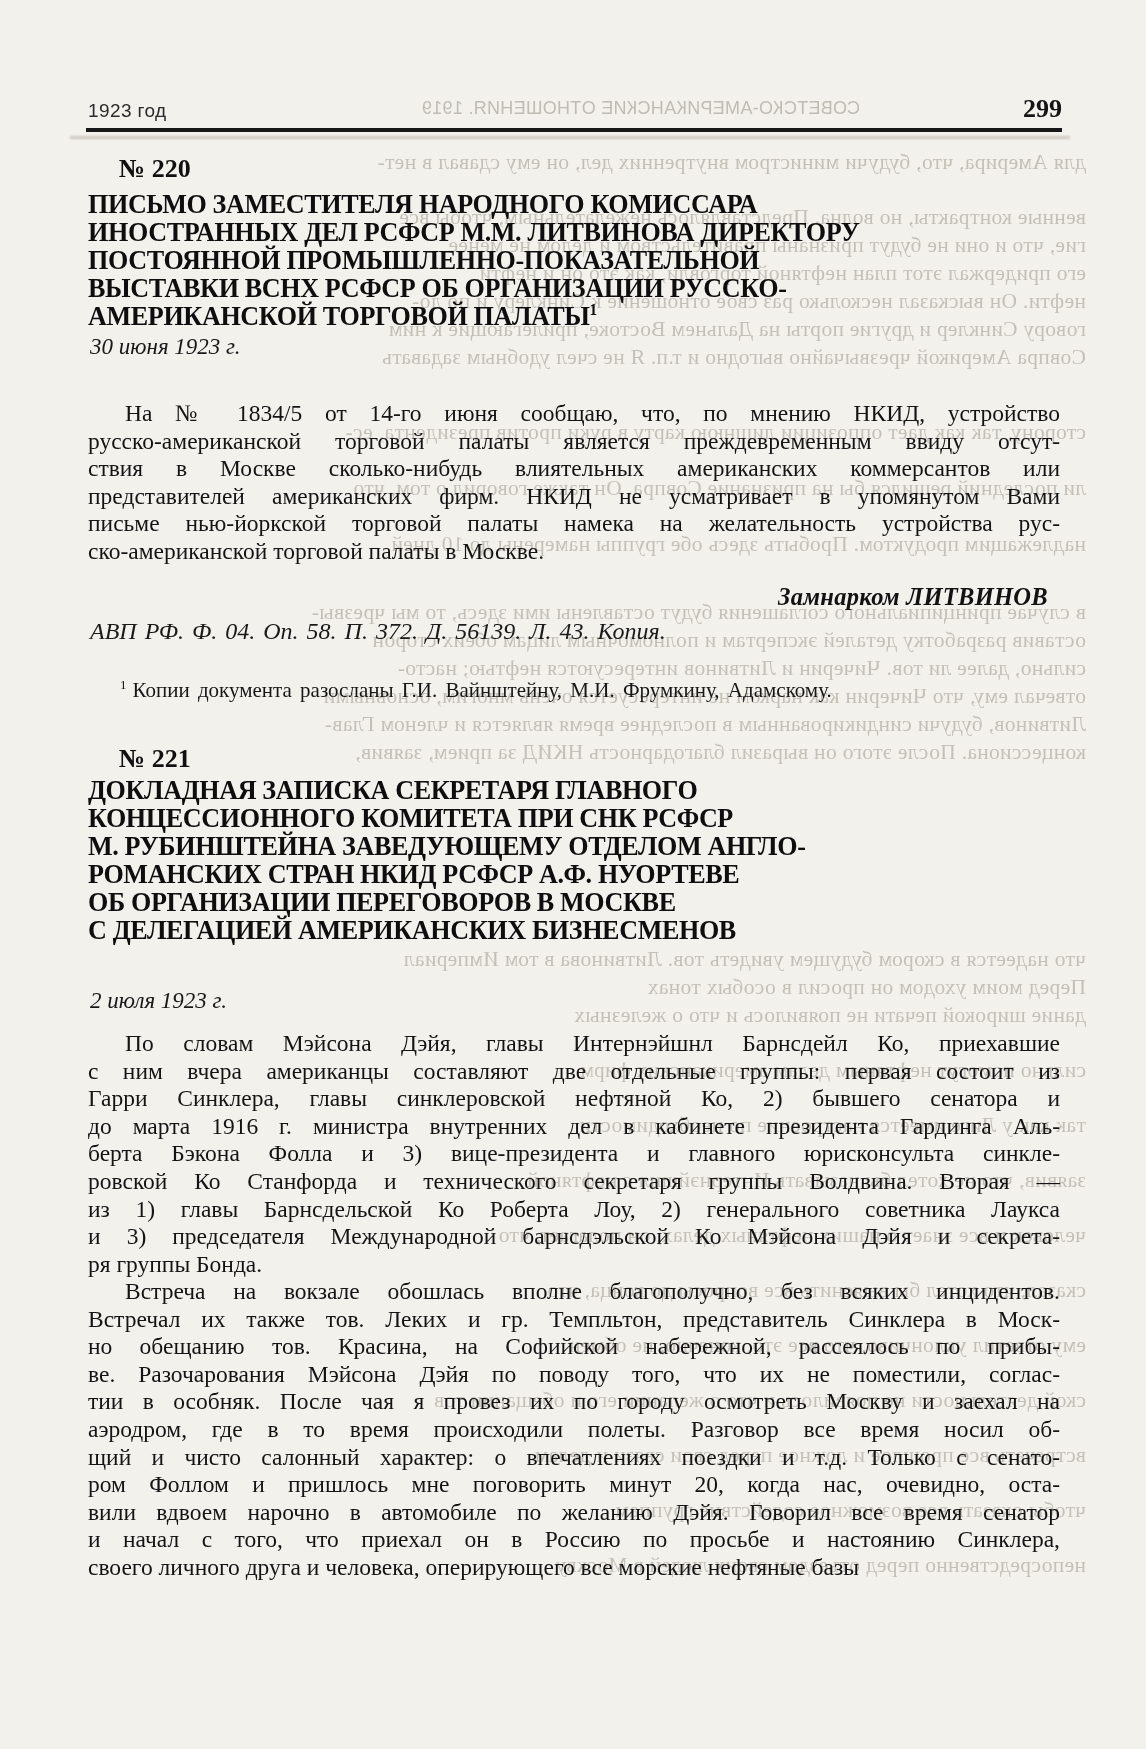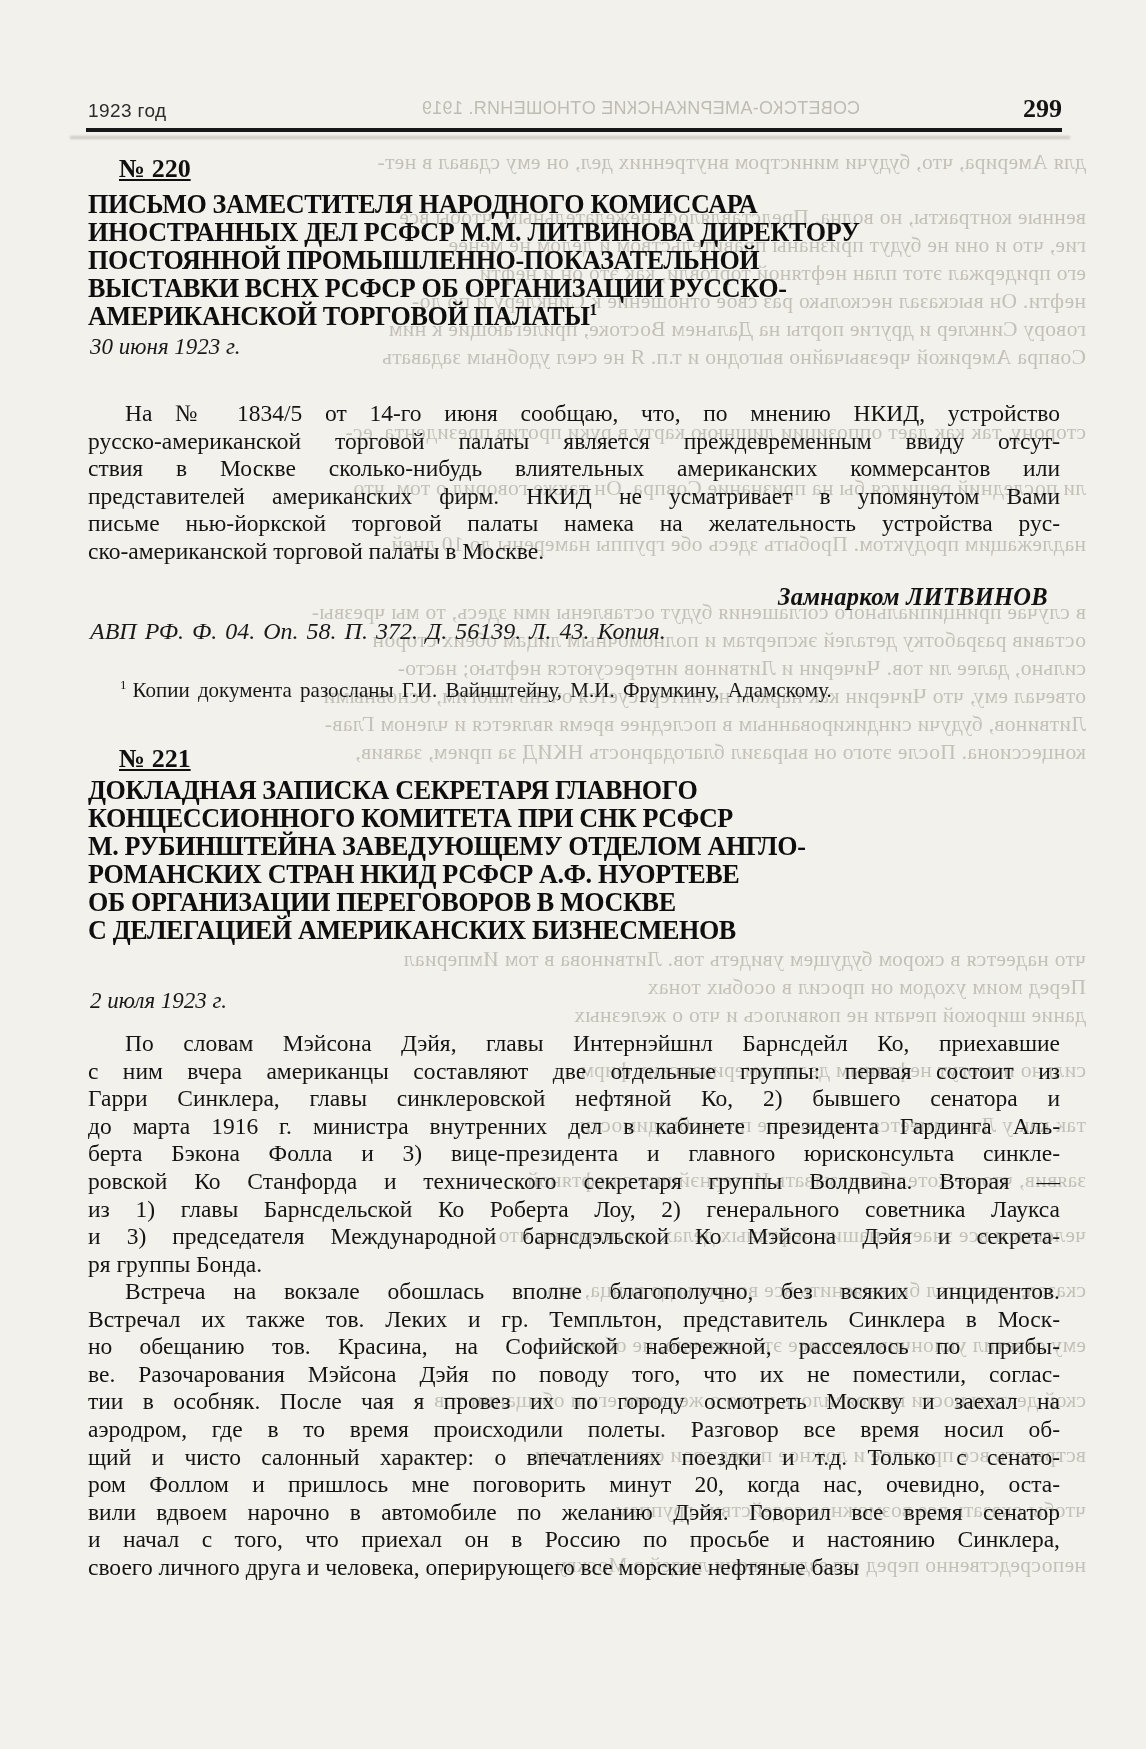--- a/index.html
+++ b/index.html
@@ -73,21 +73,21 @@
     font-family:"Liberation Serif",serif;font-weight:700;
     font-size:26px;color:#141414;
   }
   .head-rule{
     position:absolute;left:86px;top:128px;width:976px;height:4px;
     background:#181818;
   }
   
   .doc-num{
     position:absolute;left:119px;
-    font-weight:700;font-size:26px;color:#101010;text-decoration:underline;
+    font-weight:700;font-size:26px;color:#101010;
   }
   .doc-num.n220{top:154px;}
   .doc-num.n221{top:744px;}
   .doc-title{position:absolute;left:88px;width:1000px;}
   .doc-title.t220{top:190px;}
   .doc-title.t221{top:776px;}
   .doc-title .bline{
     font-weight:700;font-size:27.5px;line-height:28px;
     color:#0e0e0e;letter-spacing:-0.4px;
     transform:scaleX(0.95);transform-origin:0 50%;

